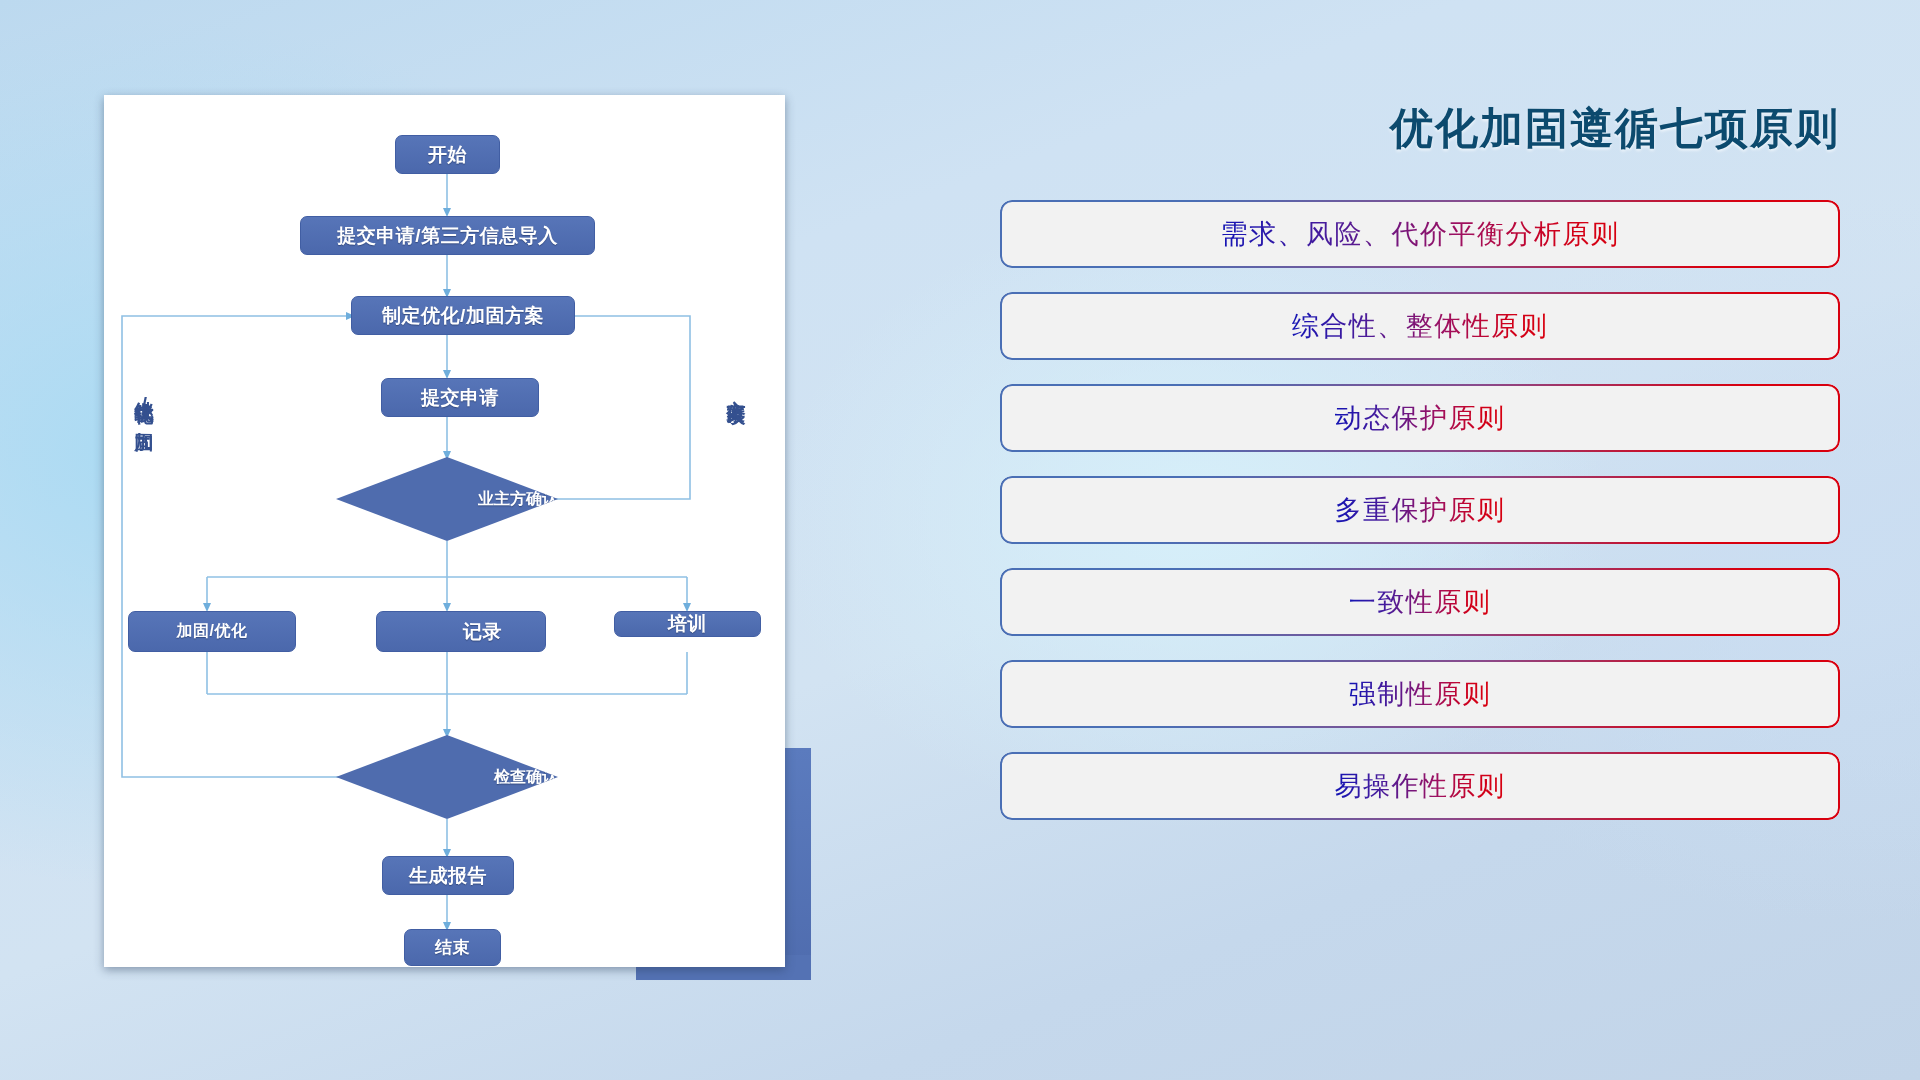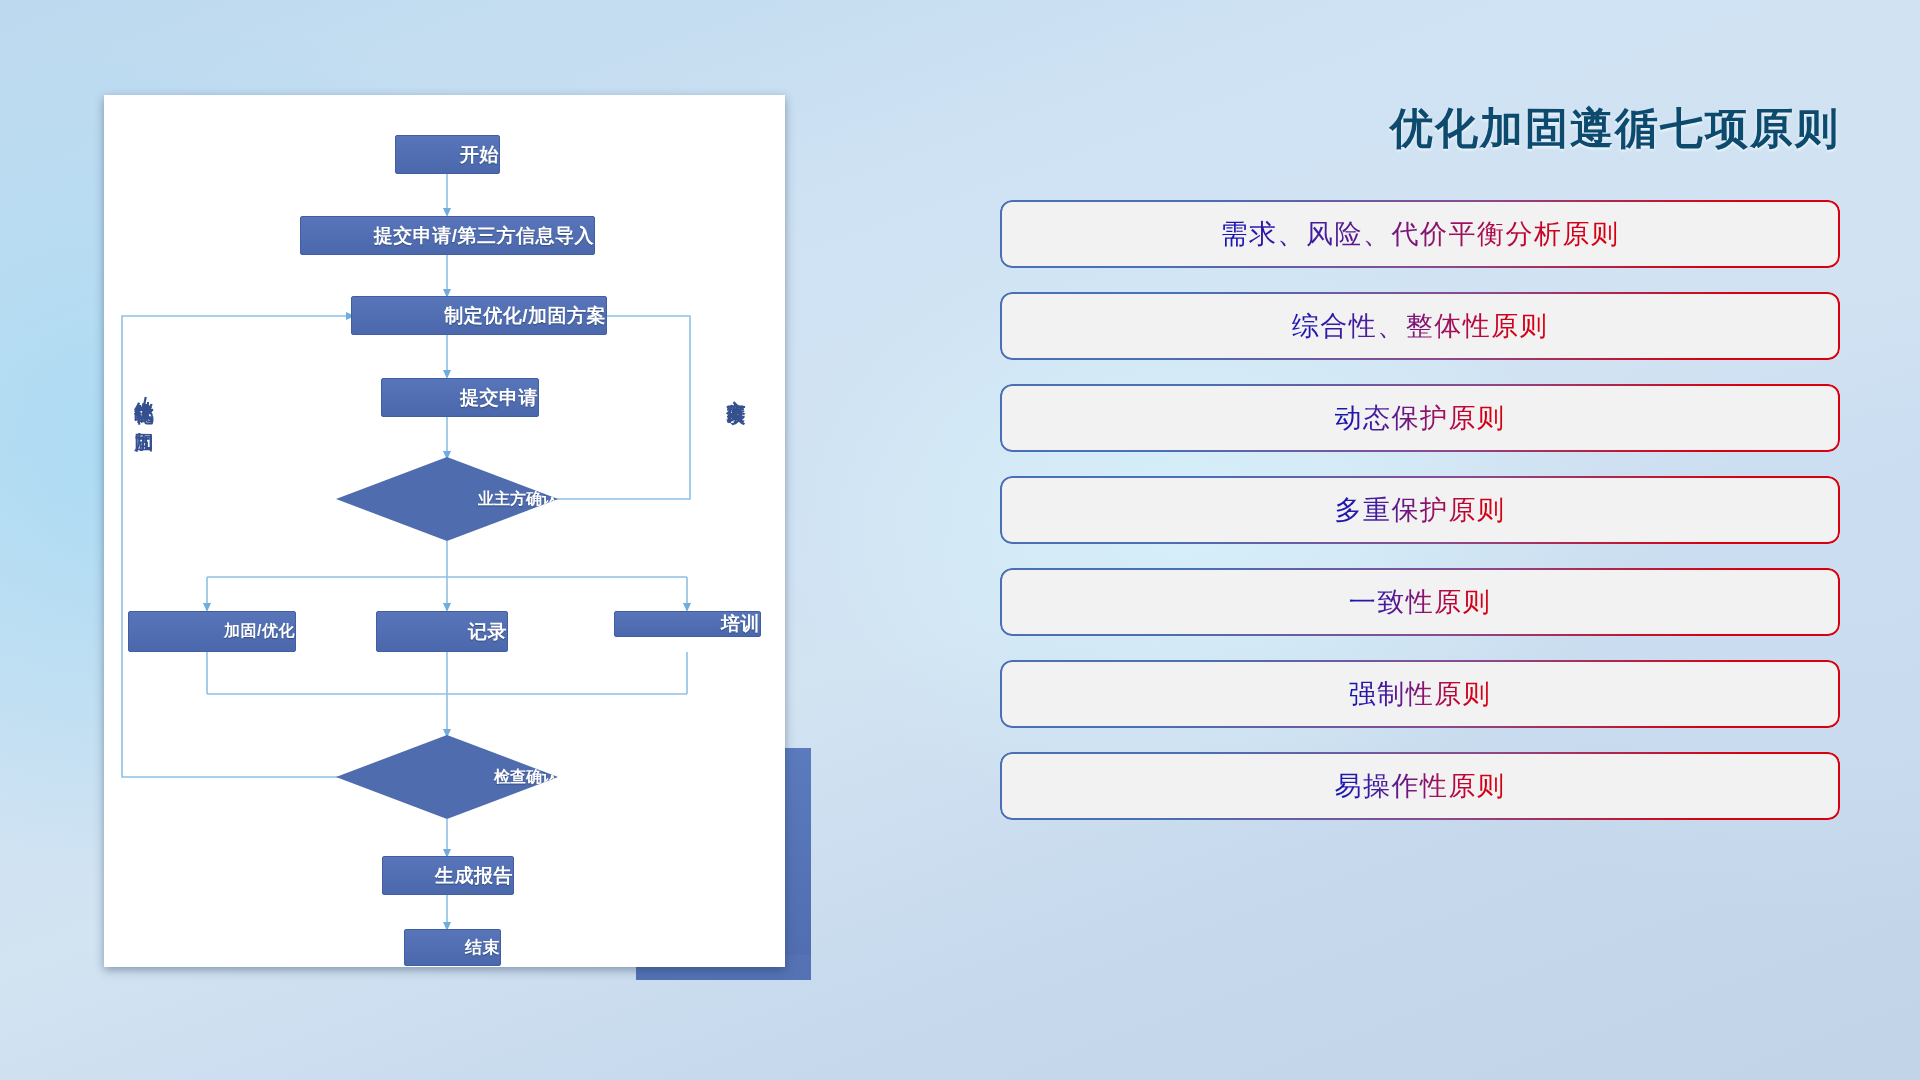--- a/index.html
+++ b/index.html
@@ -37,24 +37,24 @@
     width: 681px; height: 872px;
     background: #ffffff;
     box-shadow: 0 3px 9px rgba(40,60,90,0.45);
   }
   .chart-inner { position: absolute; inset: 0; }
 
   .fc-svg { position: absolute; left: 0; top: 0; width: 681px; height: 872px; }
 
   .node {
     position: absolute;
-    display: flex; align-items: center; justify-content: flex-end;
+    display: flex; align-items: center; justify-content: center;
     background: linear-gradient(180deg, #5775B8 0%, #4B68AC 100%);
     border: 1px solid #415ea3;
-    border-radius: 2px;
+    border-radius: 7px;
     color: #ffffff;
     font-weight: bold;
     letter-spacing: 0.5px;
     text-shadow: 0 1px 1px rgba(20,35,70,0.45);
     white-space: nowrap;
   }
   .diamond {
     position: absolute;
     display: flex; align-items: center; justify-content: flex-end;
     color: #ffffff; font-weight: bold;
@@ -169,37 +169,37 @@
       </svg>
 
       <div class="node" style="left:291px; top:40px; width:105px; height:39px; font-size:19px;">
         <span>开始</span>
       </div>
 
       <div class="node" style="left:196px; top:121px; width:295px; height:39px; font-size:19px;">
         <span>提交申请/第三方信息导入</span>
       </div>
 
-      <div class="node" style="left:247px; top:201px; width:256px; height:39px; font-size:19px;">
+      <div class="node" style="left:247px; top:201px; width:224px; height:39px; font-size:19px;">
         <span>制定优化/加固方案</span>
       </div>
 
       <div class="node" style="left:277px; top:283px; width:158px; height:39px; font-size:19px;">
         <span>提交申请</span>
       </div>
 
       <div class="diamond" style="left:232px; top:362px; width:222px; height:84px; font-size:16px;">
         <span>业主方确认</span>
       </div>
 
       <div class="node" style="left:24px; top:516px; width:168px; height:41px; font-size:16px;">
         <span>加固/优化</span>
       </div>
 
-      <div class="node" style="left:272px; top:516px; width:132px; height:41px; font-size:19px;padding-left:43px;">
+      <div class="node" style="left:272px; top:516px; width:170px; height:41px; font-size:19px;padding-left:43px;">
         <span>记录</span>
       </div>
 
       <div class="node" style="left:510px; top:516px; width:147px; height:26px; font-size:19px;">
         <span>培训</span>
       </div>
 
       <div class="diamond" style="left:232px; top:640px; width:222px; height:84px; font-size:16px;">
         <span>检查确认</span>
       </div>

